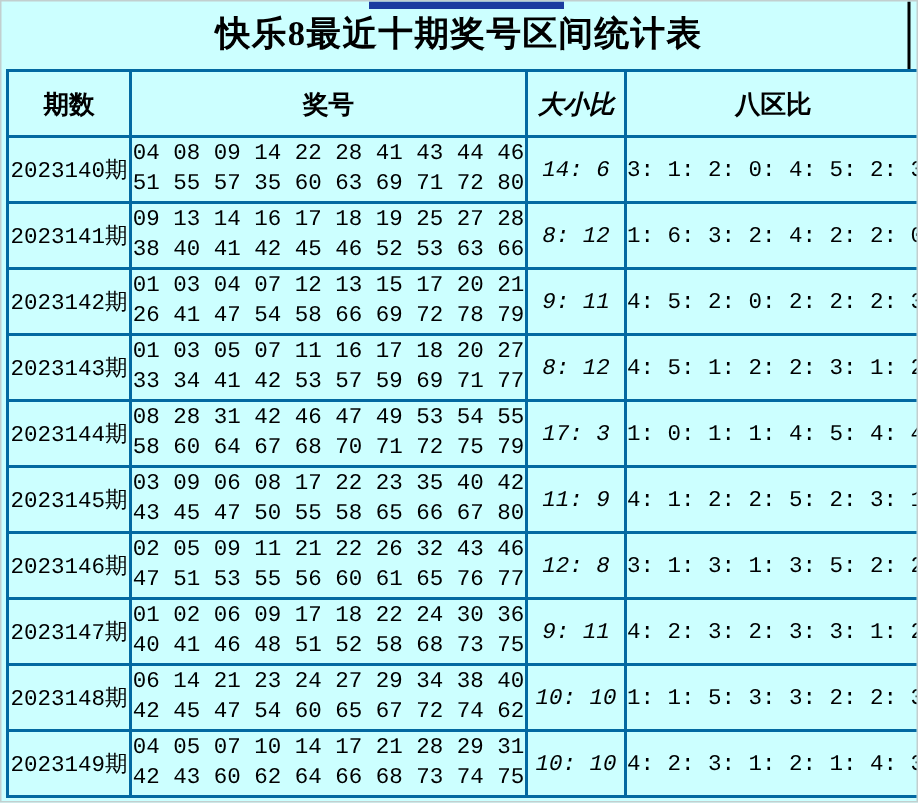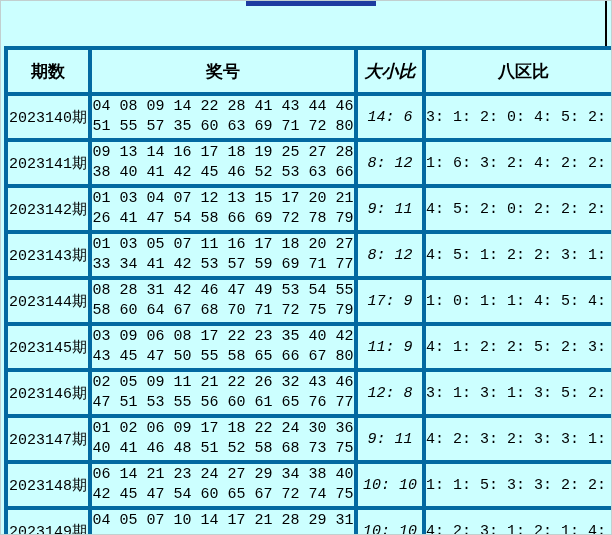--- a/index.html
+++ b/index.html
@@ -27,21 +27,21 @@
     position:absolute;top:0;right:4px;width:0;height:46px;
     border-right:2px solid #000;
   }
   table.stats{
     position:absolute;left:3px;top:45px;
     border-collapse:collapse;
     table-layout:fixed;
     width:605px;
   }
   table.stats td,table.stats th{
-    border:4px solid #0369a1;
+    border:2px solid #0369a1;
     padding:0;
     text-align:center;
     vertical-align:middle;
     overflow:hidden;
   }
   table.stats th{
     font-size:17px;font-weight:bold;
     height:42px;
   }
   table.stats td{height:42px;}
@@ -50,20 +50,21 @@
   .c-numbers div{line-height:20px;white-space:nowrap;}
   .c-ratio{width:64px;font-family:"Liberation Mono","DejaVu Sans Mono",monospace;font-size:15px;font-style:italic;}
   .c-zone{width:195px;font-family:"Liberation Mono","DejaVu Sans Mono",monospace;font-size:15px;white-space:nowrap;}
 </style>
 </head>
 <body>
 
 <div class="page" style="background: rgb(204, 255, 255);">
   <div class="top-accent" style="background: rgb(28, 60, 160);"></div>
   <div class="right-frame"></div>
+  <div class="title">快乐8最近十期奖号区间统计表</div>
 
   <table class="stats">
     <thead>
       <tr>
         <th class="c-period">期数</th>
         <th class="c-numbers">奖号</th>
         <th class="c-ratio">大小比</th>
         <th class="c-zone">八区比</th>
       </tr>
     </thead>
@@ -103,21 +104,21 @@
           </td>
           <td class="c-ratio">8: 12</td>
           <td class="c-zone">4: 5: 1: 2: 2: 3: 1: 2</td>
         </tr>
         <tr>
           <td class="c-period">2023144期</td>
           <td class="c-numbers">
             <div>08 28 31 42 46 47 49 53 54 55</div>
             <div>58 60 64 67 68 70 71 72 75 79</div>
           </td>
-          <td class="c-ratio">17: 9</td>
+          <td class="c-ratio">17: 3</td>
           <td class="c-zone">1: 0: 1: 1: 4: 5: 4: 4</td>
         </tr>
         <tr>
           <td class="c-period">2023145期</td>
           <td class="c-numbers">
             <div>03 09 06 08 17 22 23 35 40 42</div>
             <div>43 45 47 50 55 58 65 66 67 80</div>
           </td>
           <td class="c-ratio">11: 9</td>
           <td class="c-zone">4: 1: 2: 2: 5: 2: 3: 1</td>
@@ -137,21 +138,21 @@
             <div>01 02 06 09 17 18 22 24 30 36</div>
             <div>40 41 46 48 51 52 58 68 73 75</div>
           </td>
           <td class="c-ratio">9: 11</td>
           <td class="c-zone">4: 2: 3: 2: 3: 3: 1: 2</td>
         </tr>
         <tr>
           <td class="c-period">2023148期</td>
           <td class="c-numbers">
             <div>06 14 21 23 24 27 29 34 38 40</div>
-            <div>42 45 47 54 60 65 67 72 74 75</div>
+            <div>42 45 47 54 60 65 67 72 74 62</div>
           </td>
           <td class="c-ratio">10: 10</td>
           <td class="c-zone">1: 1: 5: 3: 3: 2: 2: 3</td>
         </tr>
         <tr>
           <td class="c-period">2023149期</td>
           <td class="c-numbers">
             <div>04 05 07 10 14 17 21 28 29 31</div>
             <div>42 43 60 62 64 66 68 73 74 75</div>
           </td>

